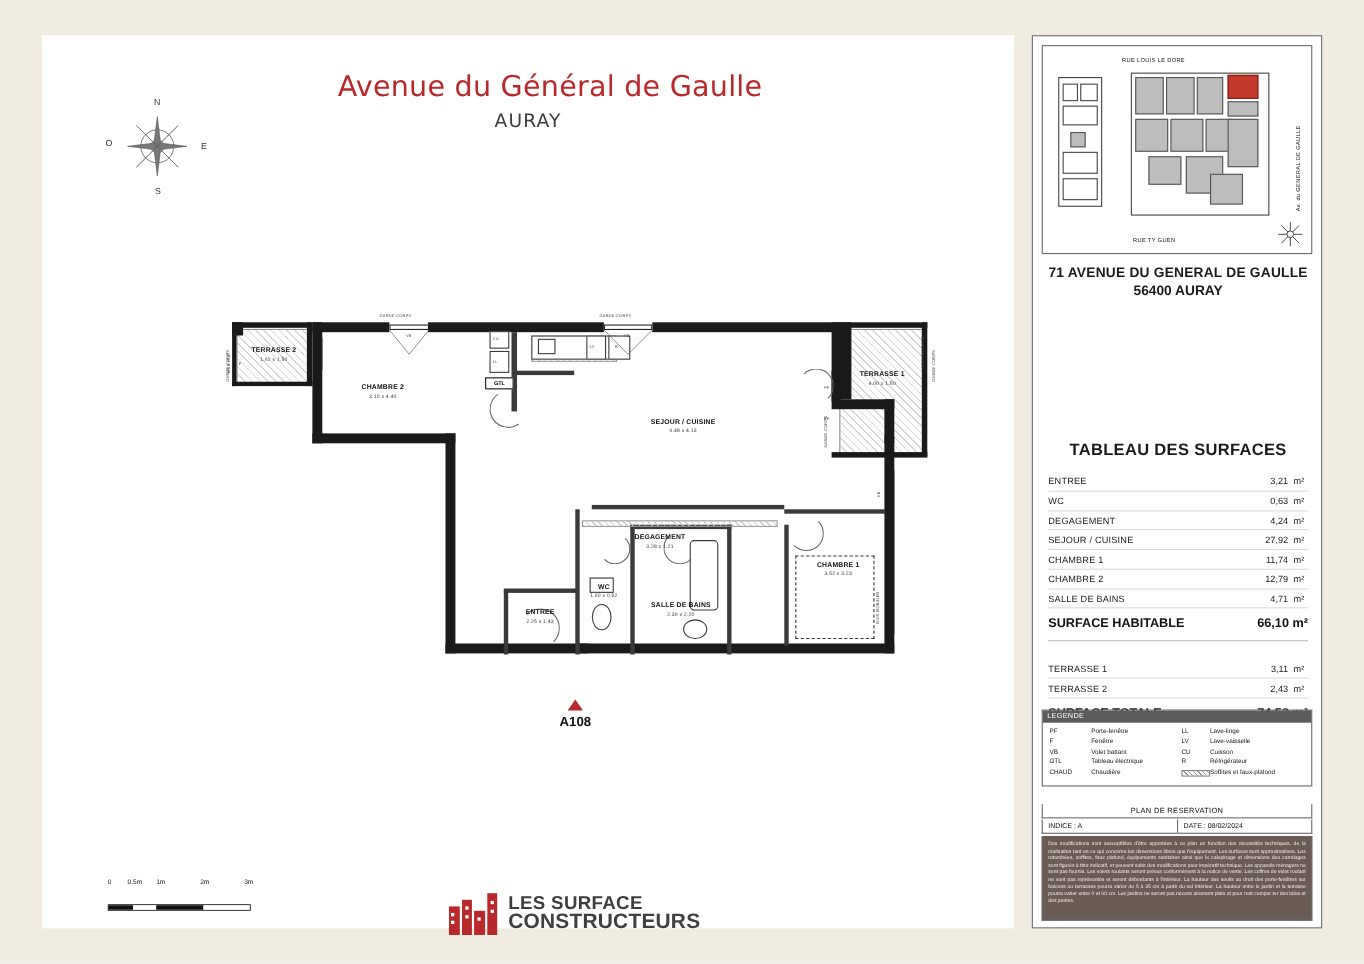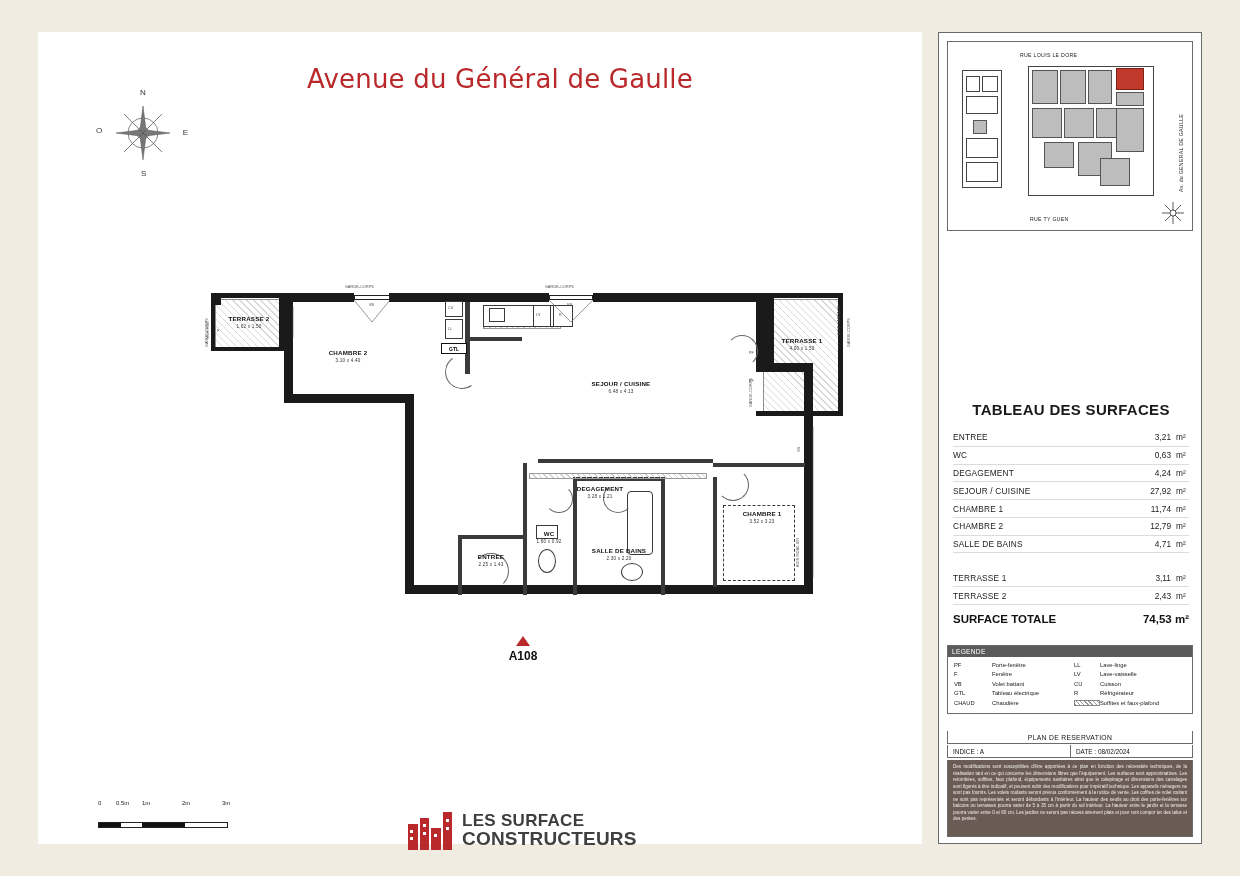--- a/index.html
+++ b/index.html
@@ -174,20 +174,21 @@
         </g>
       </svg>
       <span class="lbl n">N</span>
       <span class="lbl s">S</span>
       <span class="lbl e">E</span>
       <span class="lbl w">O</span>
     </div>
 
     <div class="title-block">
       <div class="title-main">Avenue du Général de Gaulle</div>
+      <div class="title-sub">AURAY</div>
     </div>
 
     <div class="plan">
 
       <div class="terrace-fill" style="left:22px; top:22px; width:72px; height:50px;"></div>
       <div class="terrace-fill" style="left:570px; top:22px; width:78px; height:115px;"></div>
 
       <div class="wall" style="left:18px; top:16px; width:10px; height:12px;"></div>
       <div class="wall" style="left:18px; top:16px; width:72px; height:5px;"></div>
       <div class="wall" style="left:86px; top:16px; width:5px; height:58px;"></div>
@@ -399,20 +400,24 @@
         <g stroke="#333" stroke-width="0.8">
           <line x1="13" y1="2" x2="13" y2="24"></line>
           <line x1="2" y1="13" x2="24" y2="13"></line>
           <line x1="5" y1="5" x2="21" y2="21"></line>
           <line x1="21" y1="5" x2="5" y2="21"></line>
         </g>
         <circle cx="13" cy="13" r="3" fill="#fff" stroke="#333" stroke-width="0.8"></circle>
       </svg>
     </div>
 
+    <div class="addr">
+      <div class="l1">71 AVENUE DU GENERAL DE GAULLE</div>
+      <div class="l2">56400 AURAY</div>
+    </div>
 
 
     <div class="surf-title">TABLEAU DES SURFACES</div>
 
     <div class="surf-table">
       <div class="surf-row">
         <span class="nm">ENTREE</span>
         <span class="vl"><b>3,21</b><i>m²</i></span>
       </div>
       <div class="surf-row">
@@ -433,20 +438,24 @@
       </div>
       <div class="surf-row">
         <span class="nm">CHAMBRE 2</span>
         <span class="vl"><b>12,79</b><i>m²</i></span>
       </div>
       <div class="surf-row">
         <span class="nm">SALLE DE BAINS</span>
         <span class="vl"><b>4,71</b><i>m²</i></span>
       </div>
 
+      <div class="surf-total">
+        <span class="nm">SURFACE HABITABLE</span>
+        <span class="vl">66,10 m²</span>
+      </div>
 
       <div class="gap"></div>
 
       <div class="surf-row">
         <span class="nm">TERRASSE 1</span>
         <span class="vl"><b>3,11</b><i>m²</i></span>
       </div>
       <div class="surf-row">
         <span class="nm">TERRASSE 2</span>
         <span class="vl"><b>2,43</b><i>m²</i></span>

